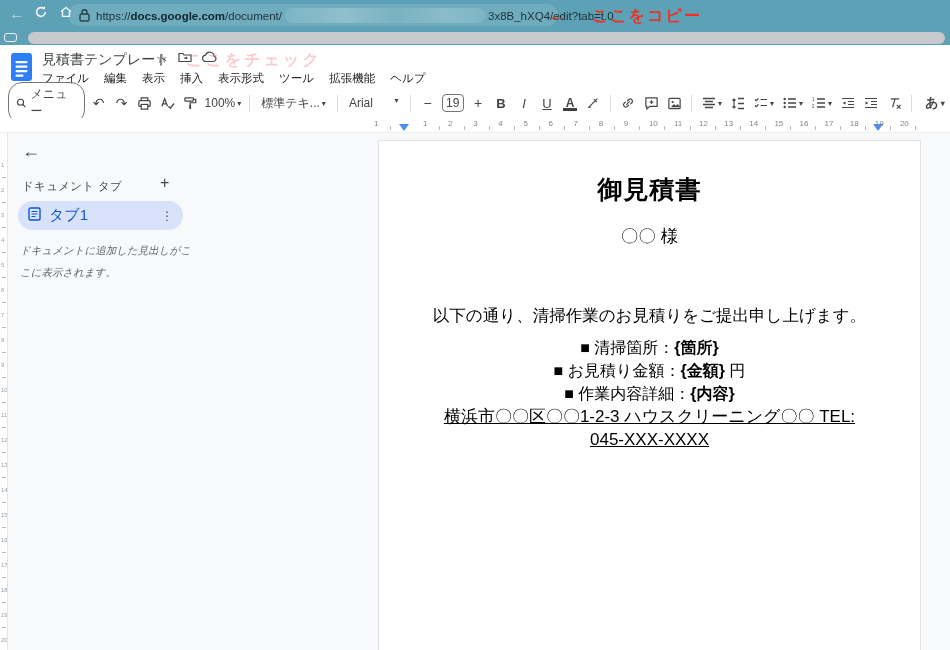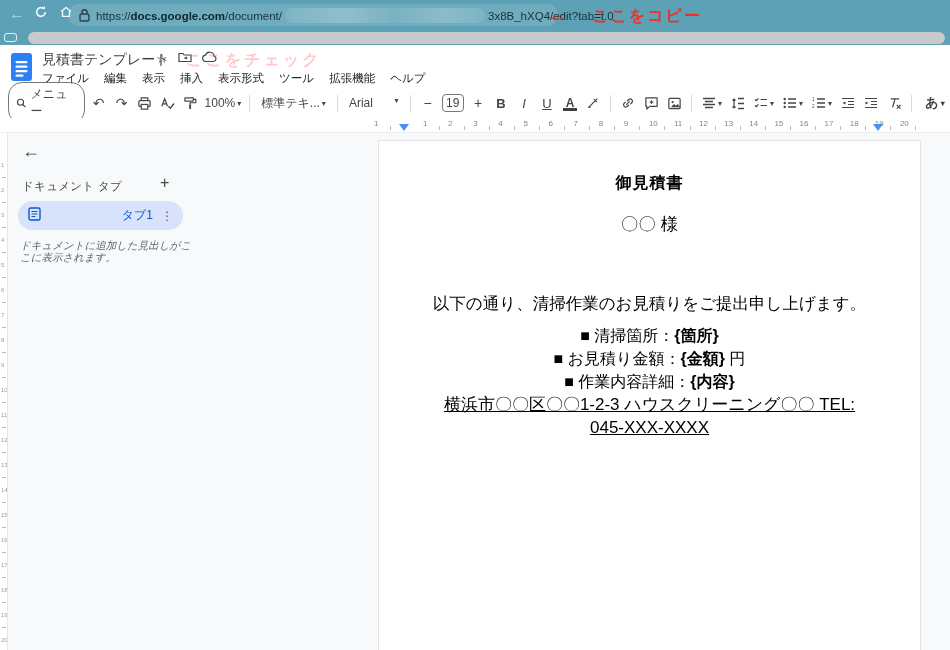--- a/index.html
+++ b/index.html
@@ -62,28 +62,28 @@
   .main { position:absolute; left:0; top:133px; width:950px; height:517px; background:#f8f9fa; }
   .vruler { position:absolute; left:0; top:0; width:8px; height:517px; background:#fff; border-right:1px solid #e4e6e9; overflow:hidden; }
   .vr-num { position:absolute; left:1px; font-size:6px; color:#9aa0a6; }
   .vr-tick { position:absolute; right:1px; width:4px; height:1px; background:#b6babf; }
 
   .sidebar { position:absolute; left:8px; top:0; width:370px; height:517px; }
   .sb-back { position:absolute; left:14px; top:8px; font-size:18px; color:#444746; cursor:pointer; }
   .sb-header { position:absolute; left:14px; top:46px; font-size:11.5px; color:#444746; letter-spacing:.3px; }
   .sb-add { position:absolute; left:152px; top:41px; font-size:16px; color:#444746; cursor:pointer; }
   .sb-tab { position:absolute; left:10px; top:68px; width:165px; height:29px; background:#d8e3fb; border-radius:15px; display:flex; align-items:center; padding:0 10px; gap:8px; cursor:pointer; }
-  .sb-tab-label { font-size:12px; color:#0b57d0; flex:1;text-align:right; }
+  .sb-tab-label { font-size:15px; color:#0b57d0; flex:1; }
   .sb-tab-menu { font-size:12px; color:#444746; letter-spacing:0; }
-  .sb-helper { position:absolute; left:12px; top:106px; width:176px; font-size:10.5px; font-style:italic; color:#5f6368; line-height:12px; }
+  .sb-helper { position:absolute; left:12px; top:106px; width:176px; font-size:10.5px; font-style:italic; color:#5f6368; line-height:22px; }
 
   .canvas { position:absolute; left:378px; top:0; width:572px; height:517px; }
   .page { position:absolute; left:0; top:7px; width:543px; height:520px; background:#fff; border:1px solid #e1e3e6; }
   .doc-body { width:100%; text-align:center; color:#000; }
-  .doc-h1 { margin-top:32px; font-size:16px; font-weight:bold; letter-spacing:1px; }
+  .doc-h1 { margin-top:32px; font-size:25px; font-weight:bold; letter-spacing:1px; }
   .doc-recipient { margin-top:18px; font-size:17.5px; }
   .doc-intro { margin-top:57px; font-size:16.5px; }
   .doc-items { margin-top:9px; font-size:16px; line-height:23px; }
   .doc-items b { font-weight:bold; }
   .doc-footer { font-size:17px; line-height:23px;text-decoration:underline; }
 </style>
 </head>
 <body>
 
 <div id="app">

